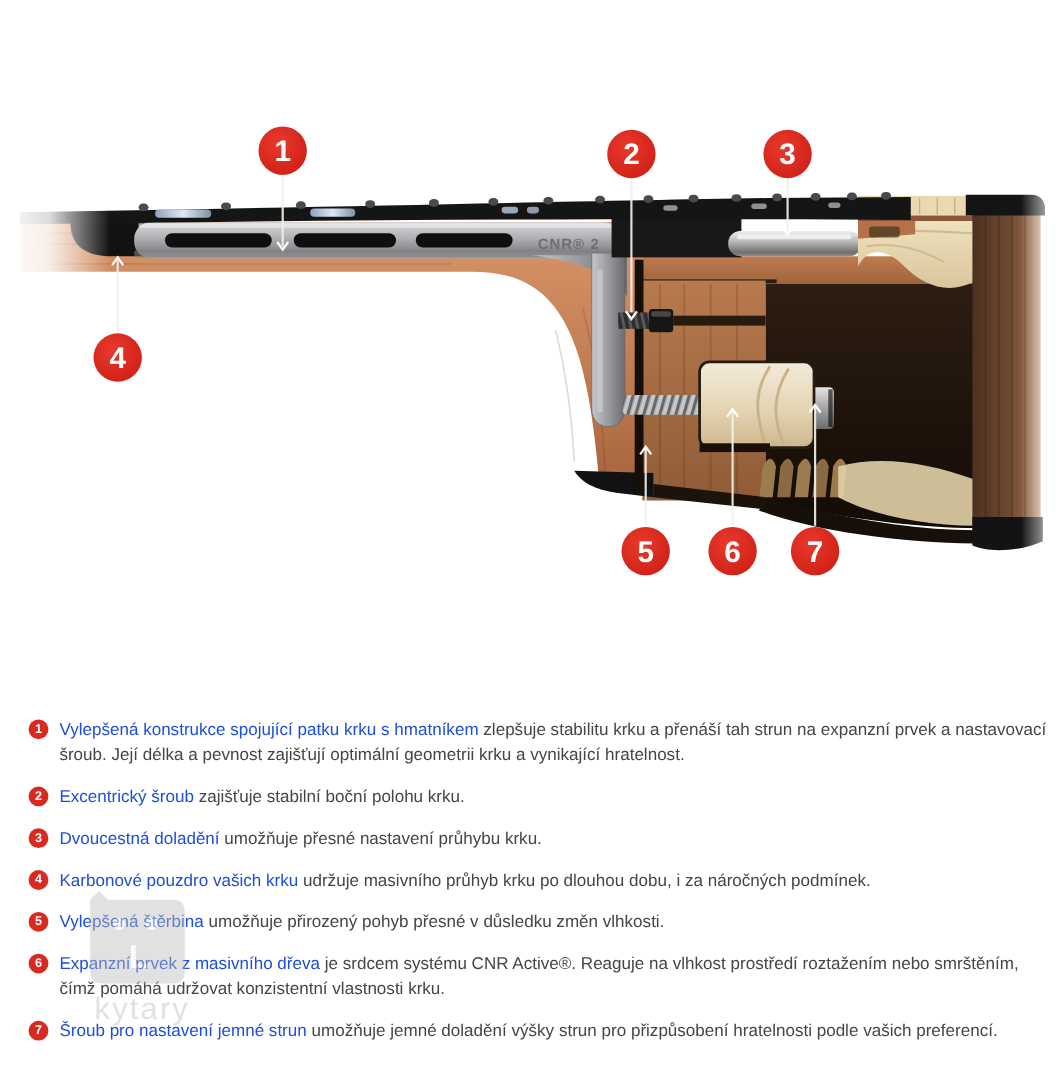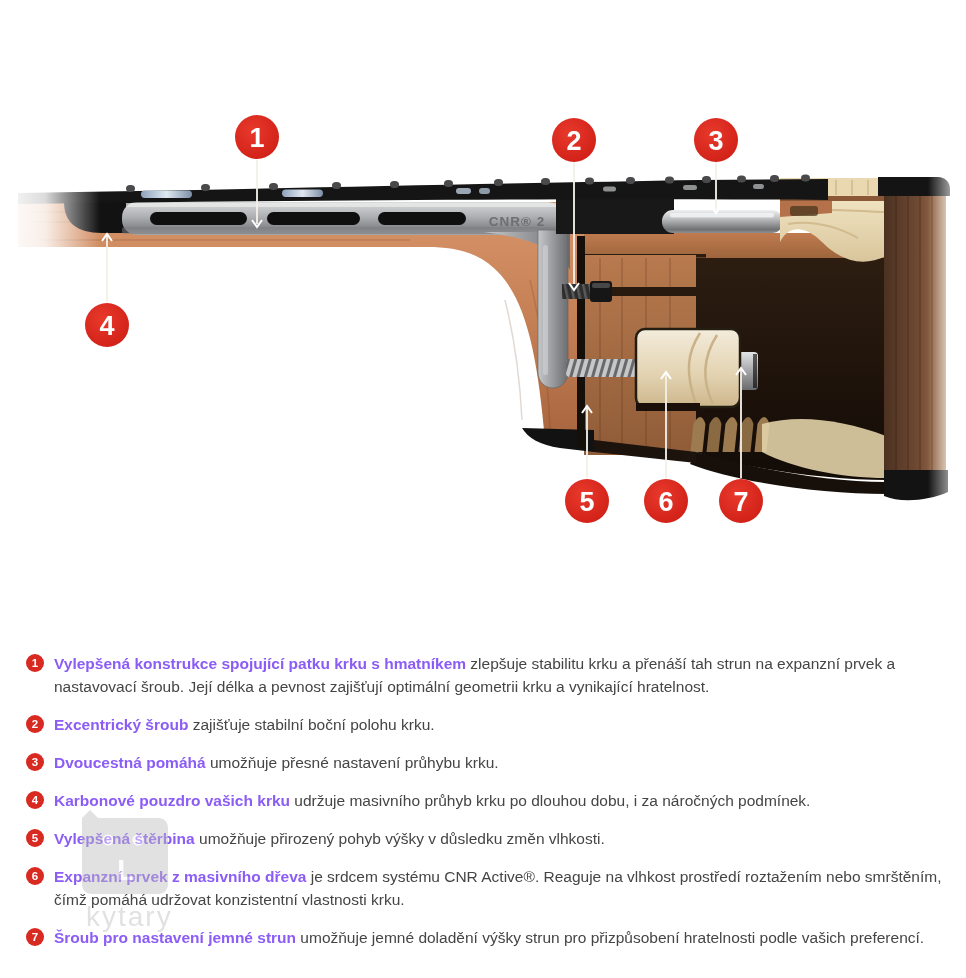--- a/index.html
+++ b/index.html
@@ -6,21 +6,21 @@
   body{width:966px;height:978px;position:relative;overflow:hidden;
        font-family:"Liberation Sans",sans-serif;-webkit-font-smoothing:antialiased;}
   .stage{position:absolute;inset:0;}
   svg.illo{position:absolute;left:0;top:0;}
   .legend{position:absolute;left:26px;top:652px;width:930px;list-style:none;margin:0;padding:0;z-index:2;}
   .leg{display:flex;align-items:flex-start;margin-bottom:15px;}
   .bullet{flex:0 0 18px;width:18px;height:18px;border-radius:50%;background:#d92a21;color:#fff;
           font-weight:700;font-size:11.5px;display:flex;align-items:center;justify-content:center;
           margin-right:10px;margin-top:2px;}
   .ltext{margin:0;max-width:902px;font-size:15.5px;line-height:23px;color:#454545;}
-  .ltext b{color:#8b5cf6;font-weight:700;}
+  .ltext b{color:#1d4ed8;font-weight:400;}
   .watermark{position:absolute;left:60px;top:808px;width:150px;height:125px;opacity:.45;z-index:3;pointer-events:none;}
 </style>
 </head>
 <body>
 
 <div class="stage">
 
 <svg class="illo" width="966" height="640" viewBox="0 0 966 640">
   <defs>
     <linearGradient id="gMetal" x1="0" y1="0" x2="0" y2="1">
@@ -283,29 +283,29 @@
   <li class="leg">
     <span class="bullet">1</span>
     <p class="ltext"><b>Vylepšená konstrukce spojující patku krku s hmatníkem</b> <span>zlepšuje stabilitu krku a přenáší tah strun na expanzní prvek a nastavovací šroub. Její délka a pevnost zajišťují optimální geometrii krku a vynikající hratelnost.</span></p>
   </li>
   <li class="leg">
     <span class="bullet">2</span>
     <p class="ltext"><b>Excentrický šroub</b> <span>zajišťuje stabilní boční polohu krku.</span></p>
   </li>
   <li class="leg">
     <span class="bullet">3</span>
-    <p class="ltext"><b>Dvoucestná pomáhá</b> <span>umožňuje přesné nastavení průhybu krku.</span></p>
+    <p class="ltext"><b>Dvoucestná doladění</b> <span>umožňuje přesné nastavení průhybu krku.</span></p>
   </li>
   <li class="leg">
     <span class="bullet">4</span>
     <p class="ltext"><b>Karbonové pouzdro vašich krku</b> <span>udržuje masivního průhyb krku po dlouhou dobu, i za náročných podmínek.</span></p>
   </li>
   <li class="leg">
     <span class="bullet">5</span>
-    <p class="ltext"><b>Vylepšená štěrbina</b> <span>umožňuje přirozený pohyb výšky v důsledku změn vlhkosti.</span></p>
+    <p class="ltext"><b>Vylepšená štěrbina</b> <span>umožňuje přirozený pohyb přesné v důsledku změn vlhkosti.</span></p>
   </li>
   <li class="leg">
     <span class="bullet">6</span>
     <p class="ltext"><b>Expanzní prvek z masivního dřeva</b> <span>je srdcem systému CNR Active®. Reaguje na vlhkost prostředí roztažením nebo smrštěním, čímž pomáhá udržovat konzistentní vlastnosti krku.</span></p>
   </li>
   <li class="leg">
     <span class="bullet">7</span>
     <p class="ltext"><b>Šroub pro nastavení jemné strun</b> <span>umožňuje jemné doladění výšky strun pro přizpůsobení hratelnosti podle vašich preferencí.</span></p>
   </li>
 </ul>

